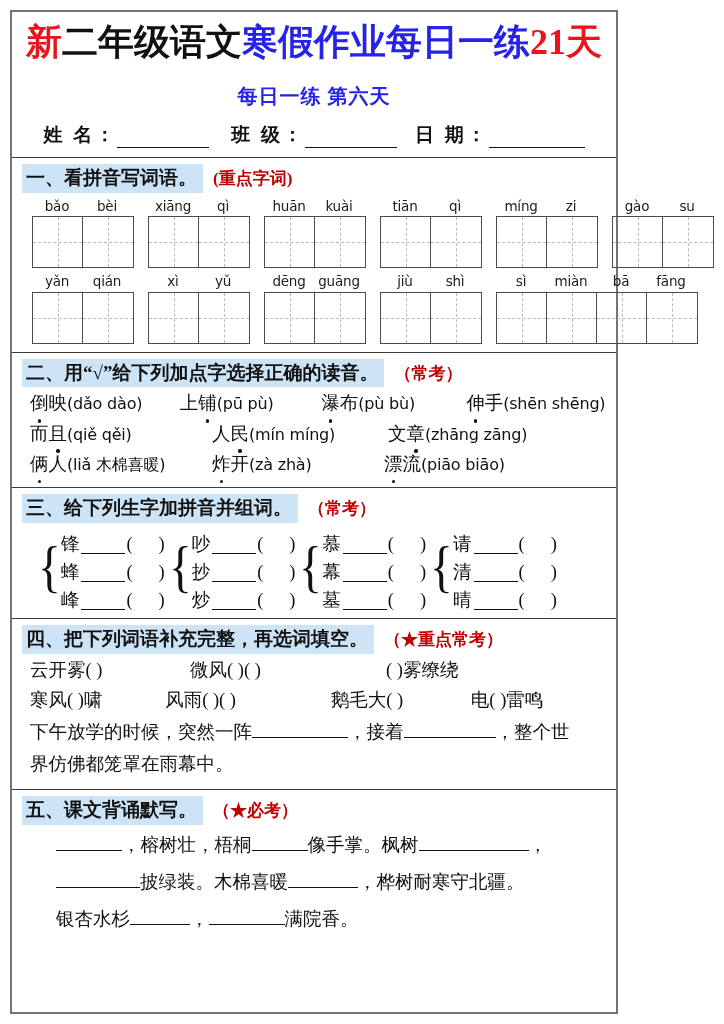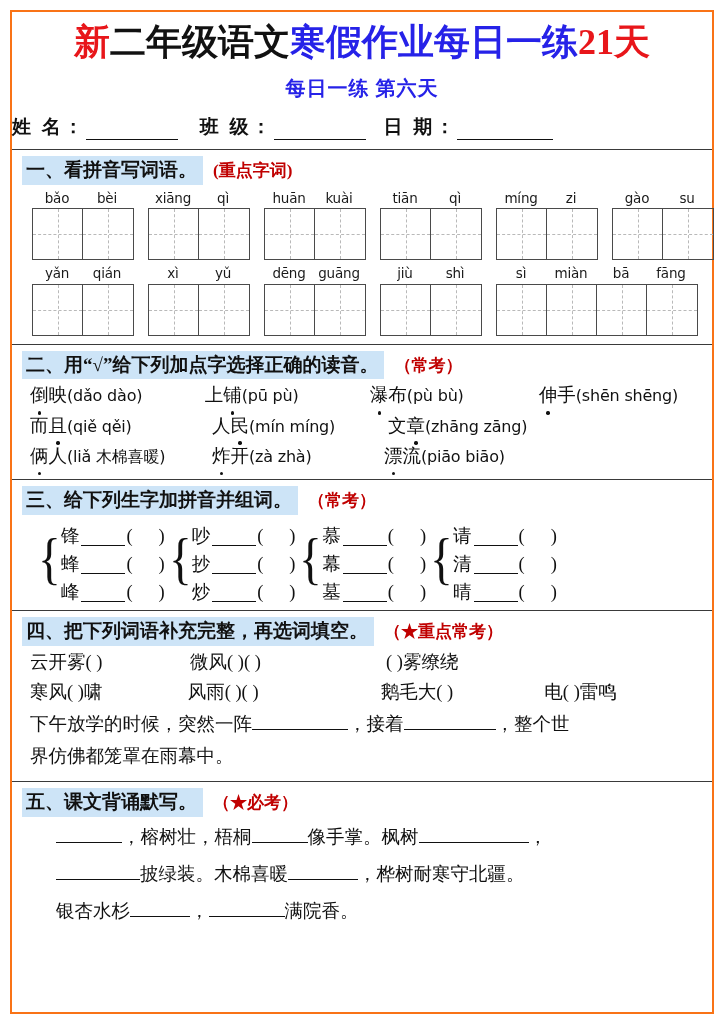--- a/index.html
+++ b/index.html
@@ -14,22 +14,22 @@
 
   .page {
     width: 724px;
     height: 1024px;
     position: relative;
     padding: 10px 10px 0 10px;
     background: #fff;
   }
 
   .page-frame {
-    border: 2px solid #f97316;
-    width: 704px;
+    border: 2px solid #737373;
+    width: 608px;
     min-height: 1004px;
     position: relative;
   }
 
   
   .title-block {
     text-align: center;
     padding: 10px 0 2px 0;
   }
   .main-title {
@@ -41,32 +41,33 @@
     font-family: "Liberation Serif", "DejaVu Serif", serif;
   }
   .t-red   { color: #e8161a; }
   .t-black { color: #111111; }
   .t-blue  { color: #2622e8; }
 
   .sub-title {
     font-size: 20px;
     font-weight: bold;
     color: #2622e8;
-    margin-top: 11px;
+    margin-top: 19px;
     letter-spacing: 1px;
   }
 
   
   .idline {
     display: flex;
     align-items: flex-end;
     font-size: 19px;
     font-weight: bold;
     color: #111;
     padding: 10px 0 9px 0;
+    justify-content: center;
     gap: 0px;
   }
   .idline .fld { display: flex; align-items: flex-end; }
   .idline .lbl { letter-spacing: 3px; white-space: nowrap; }
   .idline .rule {
     display: inline-block;
     border-bottom: 1.6px solid #111;
     height: 15px;
   }
   .rule-name { width: 92px; margin-right: 22px; }

